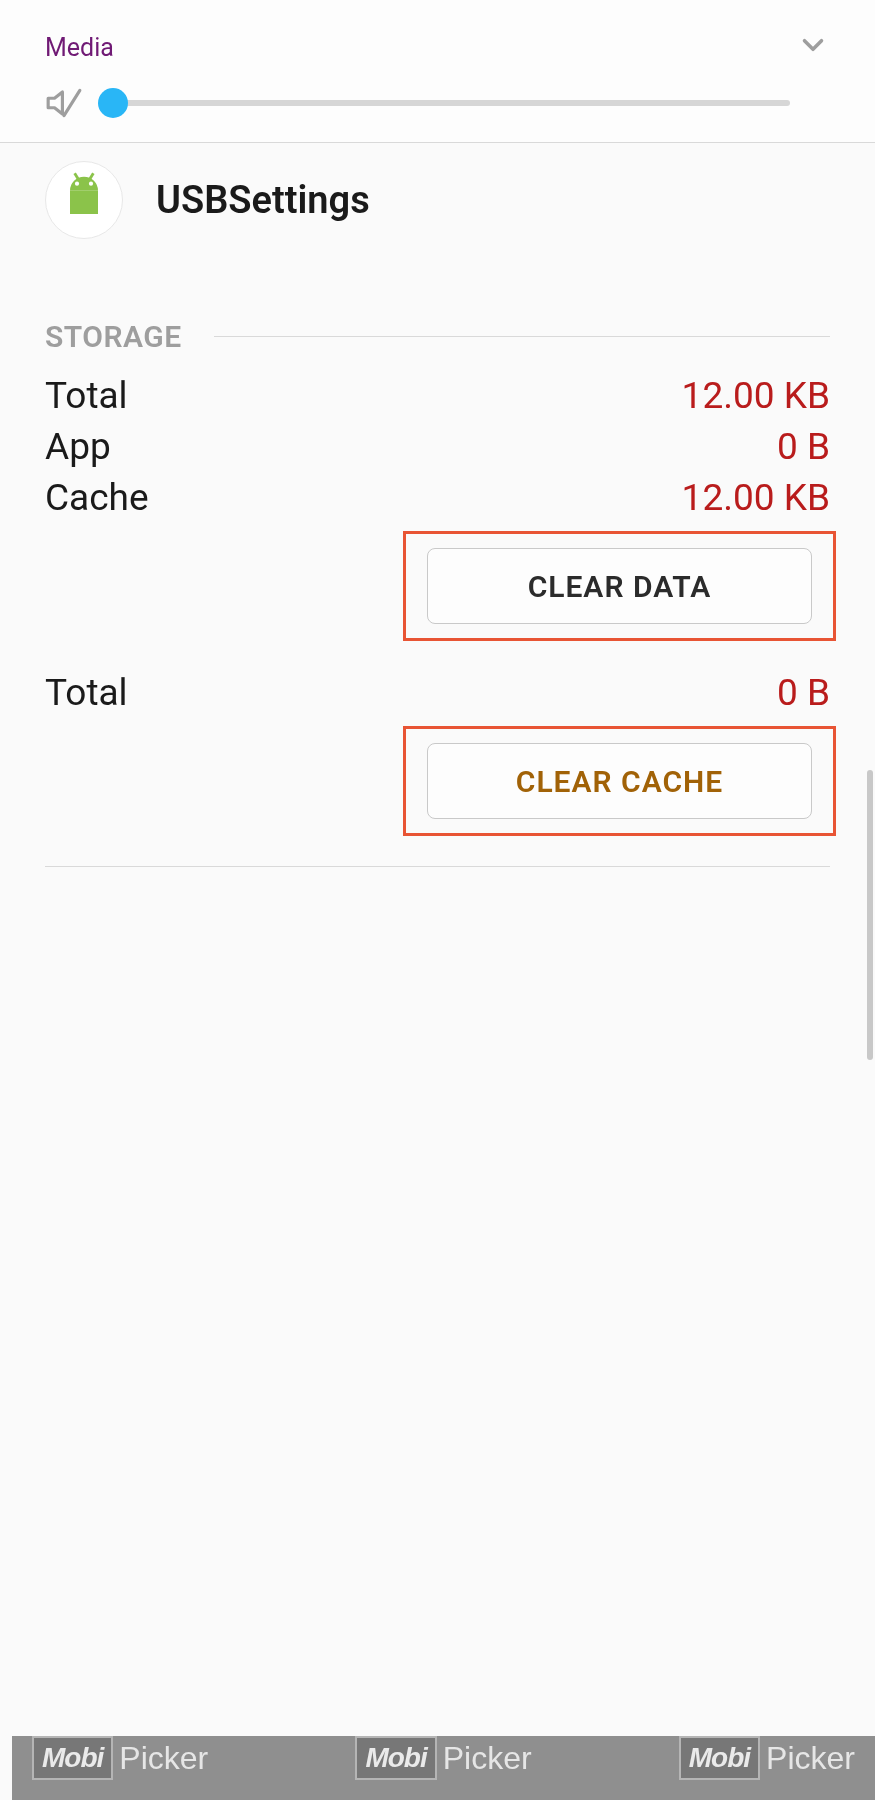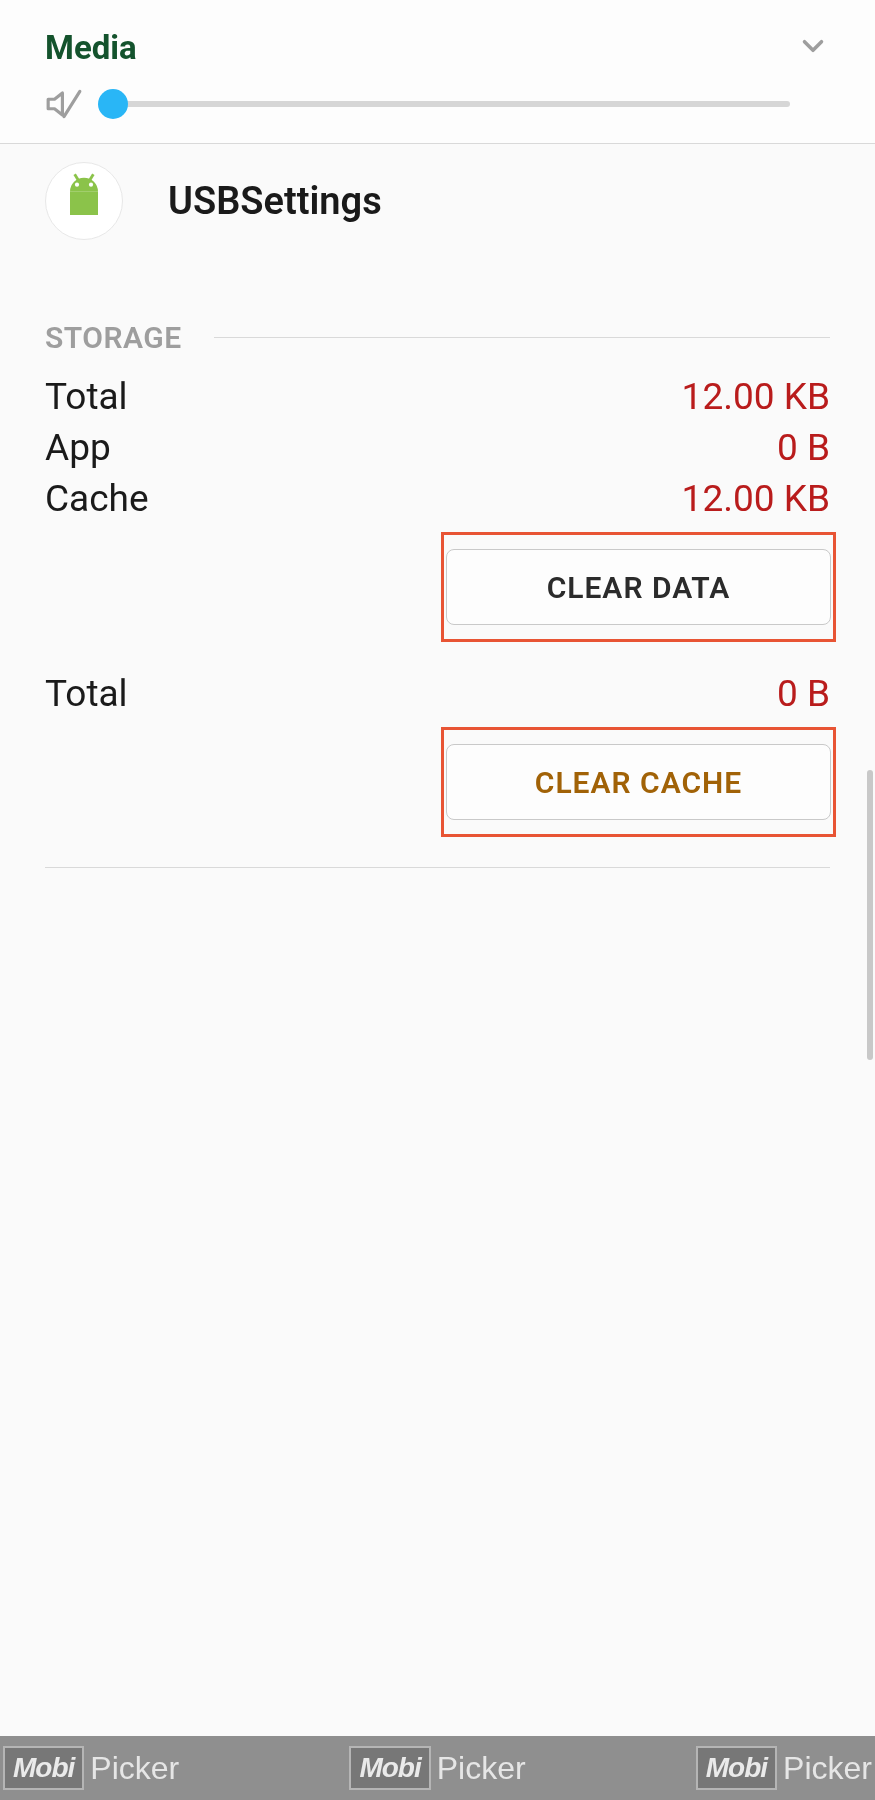--- a/index.html
+++ b/index.html
@@ -16,23 +16,23 @@
     border-bottom: 1px solid #d9d9d9;
     padding: 28px 45px 20px 45px;
   }
   .volume-header {
     display: flex;
     justify-content: space-between;
     align-items: center;
     margin-bottom: 18px;
   }
   .volume-title {
-    font-size: 33px;
-    font-weight: 700;
-    color: #14532d;
+    font-size: 25px;
+    font-weight: 400;
+    color: #701a75;
   }
   .slider-row {
     display: flex;
     align-items: center;
     gap: 30px;
   }
   .mute-icon {
     width: 38px;
     height: 38px;
     color: #9e9e9e;
@@ -55,21 +55,21 @@
     border-radius: 50%;
     background: #29b6f6;
   }
   .content {
     background: #fafafa;
     padding: 0 45px;
   }
   .app-row {
     display: flex;
     align-items: center;
-    gap: 45px;
+    gap: 33px;
     padding: 18px 0 30px 0;
   }
   .app-icon-wrap {
     width: 78px;
     height: 78px;
     border-radius: 50%;
     background: #fff;
     border: 1px solid #e8e8e8;
     display: flex;
     align-items: center;
@@ -112,21 +112,21 @@
   }
   .stat-label { color: #1a1a1a; font-weight: 400; }
   .stat-value { color: #b91c1c; font-weight: 400; }
   .btn-wrap {
     display: flex;
     justify-content: flex-end;
     margin: 12px -6px 30px 0;
   }
   .highlight-box {
     border: 3px solid #e85434;
-    padding: 14px 2px;
+    padding: 14px 21px;
     display: flex;
     justify-content: flex-end;
   }
   .pill-btn {
     width: 385px;
     height: 76px;
     border: 1px solid #c9c9c9;
     border-radius: 8px;
     background: #fdfdfd;
     font-size: 30px;
@@ -147,27 +147,27 @@
     position: absolute;
     right: 2px;
     top: 770px;
     width: 6px;
     height: 290px;
     background: #c8c8c8;
     border-radius: 3px;
   }
   .watermark-bar {
     position: absolute;
-    left: 0; right: 0; bottom: 0;
+    left: 12px; right: 0; bottom: 0;
     height: 64px;
     background: #8f8f8f;
     display: flex;
     justify-content: space-between;
-    align-items: center;
-    padding: 0 3px;
+    align-items: flex-start;
+    padding: 0 20px;
   }
   .watermark {
     display: flex;
     align-items: center;
     gap: 6px;
     font-family: Arial, sans-serif;
   }
   .wm-mobi {
     background: #777;
     color: #eaeaea;

